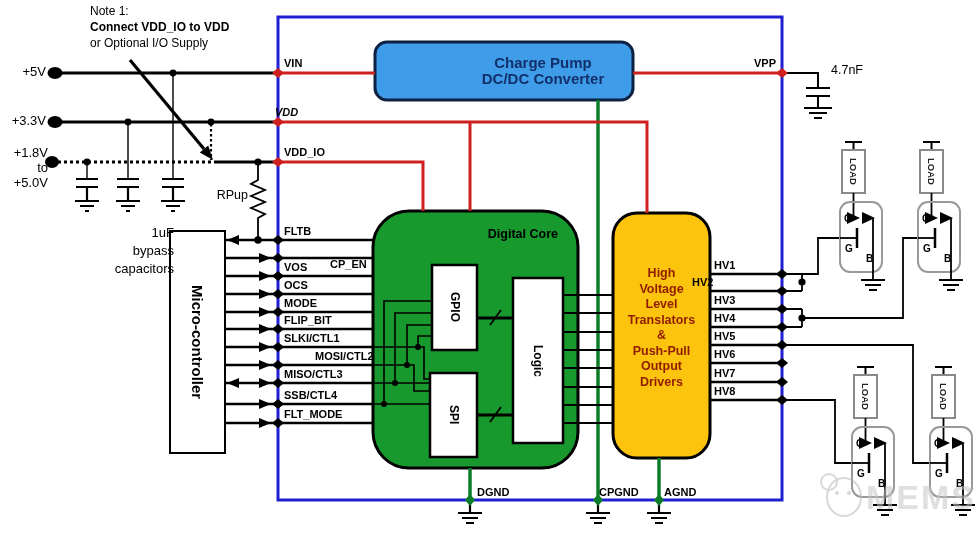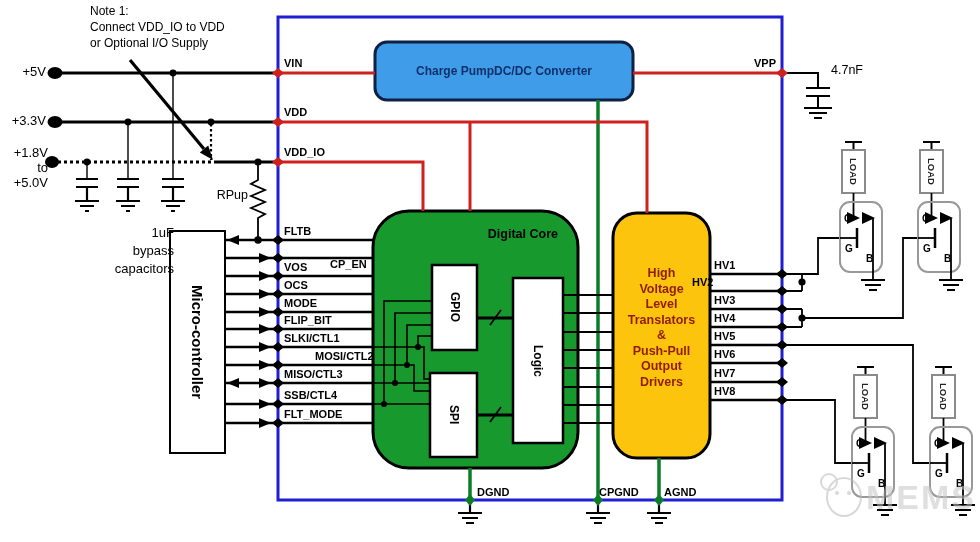--- a/index.html
+++ b/index.html
@@ -6,21 +6,21 @@
   #stage{position:relative;width:980px;height:542px;background:#fff;overflow:hidden;
          font-family:"Liberation Sans","DejaVu Sans",sans-serif;}
   #wires{position:absolute;left:0;top:0;}
   .lbl{position:absolute;font-size:11px;font-weight:bold;color:#000;white-space:nowrap;line-height:1.1;}
   .reg{font-weight:normal;font-size:12px;}
   .sup{font-weight:normal;font-size:13px;}
   .r{text-align:right;}
   .c{text-align:right;}
   .vtext{writing-mode:vertical-rl;}
   .boxtext{position:absolute;display:flex;align-items:center;justify-content:center;}
-  .cp-text{color:#12306b;font-weight:bold;font-size:12px;line-height:16px;}
+  .cp-text{flex-direction:column;color:#12306b;font-weight:bold;font-size:15px;line-height:16px;padding-left:39px;}
   .hv-text{flex-direction:column;color:#8f1d00;font-weight:bold;font-size:12.5px;line-height:15.5px;align-items:center;}
   .load-text{font-size:9.5px;font-weight:bold;color:#222;}
   .wm{position:absolute;left:826px;top:477px;display:flex;align-items:center;opacity:0.55;}
   .wm-face{position:relative;width:32px;height:36px;border:2px solid #b9b9b9;border-radius:50%;}
   .wm-ear{position:absolute;left:-8px;top:-6px;width:14px;height:14px;border:2px solid #b9b9b9;border-radius:50%;}
   .wm-eye{position:absolute;top:12px;width:4px;height:4px;background:#b9b9b9;border-radius:50%;}
   .wm-text{font-size:34px;font-weight:bold;color:#c6c6c6;letter-spacing:2px;line-height:1;margin-left:4px;}
 </style>
 </head>
 <body>
@@ -225,41 +225,41 @@
     <circle cx="802" cy="282" r="3.6"></circle>
         <circle cx="802" cy="318" r="3.6"></circle>
     <circle cx="384" cy="404" r="3"></circle>
         <circle cx="395" cy="383" r="3"></circle>
         <circle cx="407" cy="365" r="3"></circle>
         <circle cx="418" cy="347" r="3"></circle>
   </g>
 </svg>
 
 <div class="lbl reg" style="left:90px;top:5px;">Note 1:</div>
-<div class="lbl reg" style="left:90px;top:21px;">Connect VDD_IO to VDD</div>
+<div class="lbl reg" style="left:90px;top:21px;font-weight:bold;">Connect VDD_IO to VDD</div>
 <div class="lbl reg" style="left:90px;top:37px;">or Optional I/O Supply</div>
 
 <div class="lbl sup r" style="left:2px;top:65px;width:44px;">+5V</div>
 <div class="lbl sup r" style="left:2px;top:114px;width:44px;">+3.3V</div>
 <div class="lbl sup c" style="left:0px;top:146px;width:48px;">+1.8V</div>
 <div class="lbl sup c" style="left:0px;top:161px;width:48px;">to</div>
 <div class="lbl sup c" style="left:0px;top:176px;width:48px;">+5.0V</div>
 
 <div class="lbl sup c" style="left:62px;top:226px;width:112px;">1uF</div>
 <div class="lbl sup c" style="left:62px;top:244px;width:112px;">bypass</div>
 <div class="lbl sup c" style="left:62px;top:262px;width:112px;">capacitors</div>
 
 <div class="lbl reg r" style="left:196px;top:189px;width:52px;font-size:12.5px;">RPup</div>
 
 <div class="boxtext" style="left:170px;top:231px;width:55px;height:222px;">
   <span class="vtext" style="font-weight:bold;font-size:15px;">Micro-controller</span>
 </div>
 
 <div class="lbl" style="left:284px;top:57px;">VIN</div>
-<div class="lbl" style="left:284px;top:106px;">VDD</div>
+<div class="lbl" style="left:275px;top:106px;font-style:italic;">VDD</div>
 <div class="lbl" style="left:284px;top:146px;">VDD_IO</div>
 <div class="lbl r" style="left:718px;top:57px;width:58px;">VPP</div>
 
 <div class="lbl" style="left:284px;top:225px;">FLTB</div>
 <div class="lbl" style="left:284px;top:258px;margin-left:46px;">CP_EN</div>
 <div class="lbl" style="left:284px;top:261px;">VOS</div>
 <div class="lbl" style="left:284px;top:279px;">OCS</div>
 <div class="lbl" style="left:284px;top:297px;">MODE</div>
 <div class="lbl" style="left:284px;top:314px;">FLIP_BIT</div>
 <div class="lbl" style="left:284px;top:332px;">SLKI/CTL1</div>

